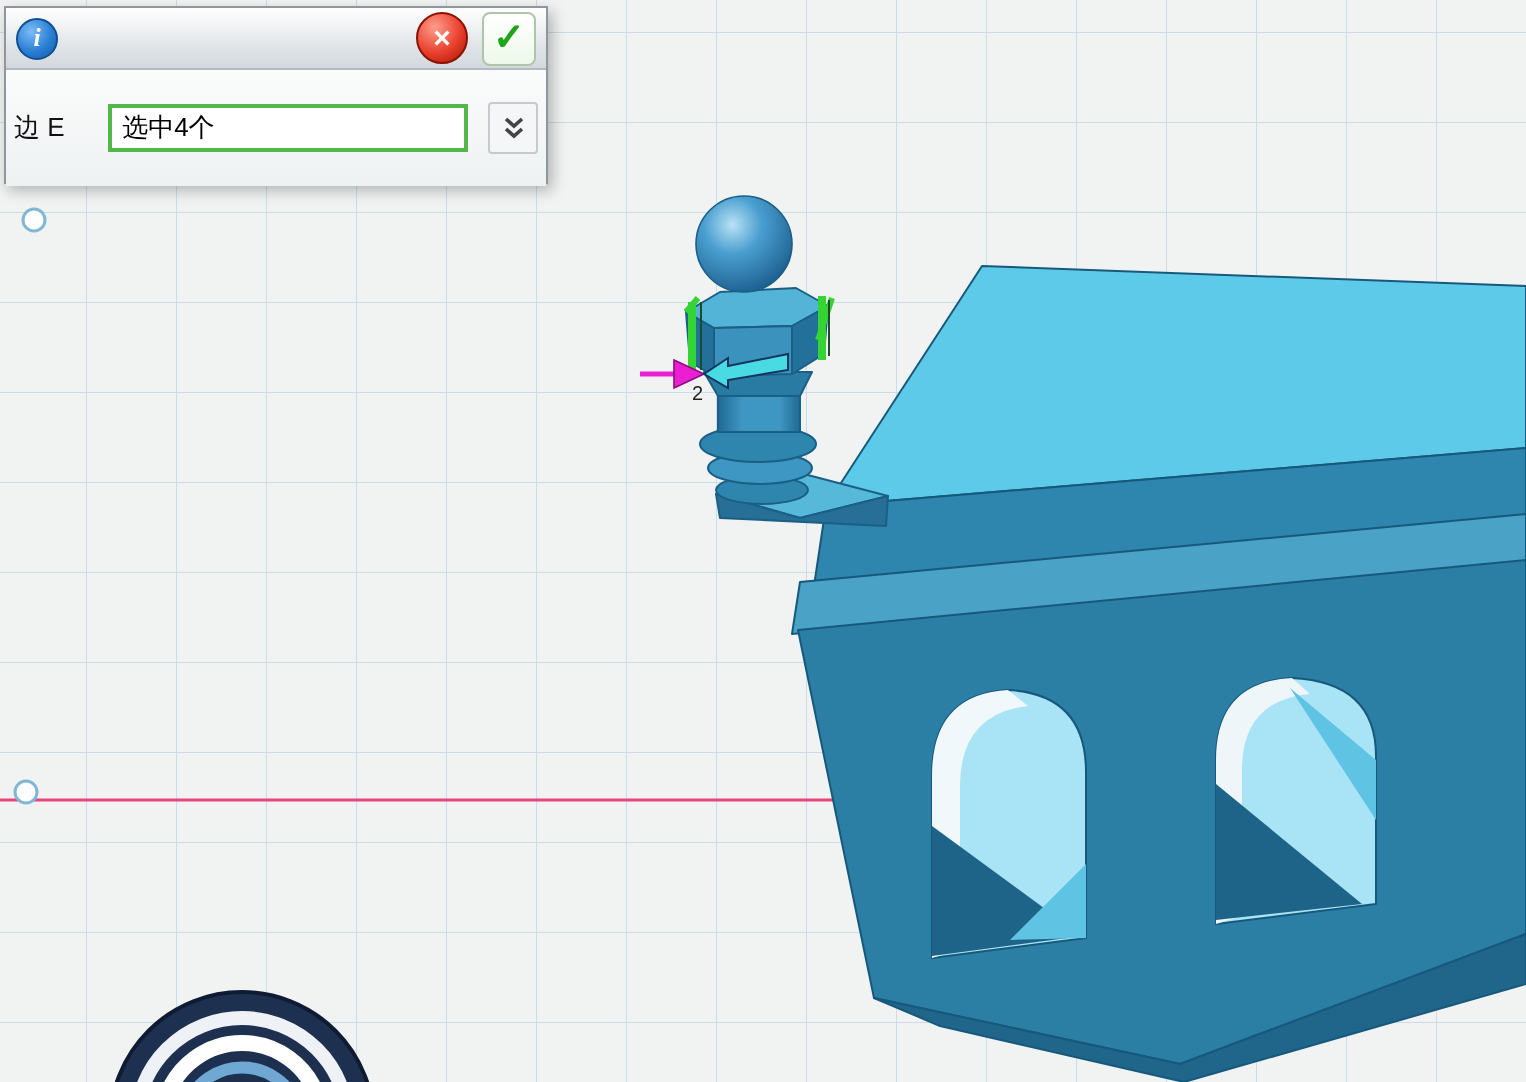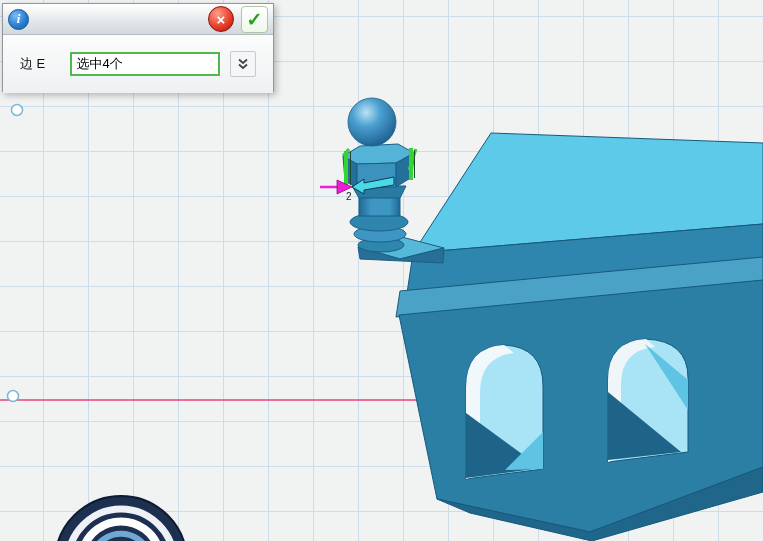--- a/index.html
+++ b/index.html
@@ -37,26 +37,26 @@
   }
   .ok-btn{
     width:27px;height:27px;border-radius:4px;
     background:linear-gradient(#ffffff,#eef8ea);
     border:1px solid #aec6a8;color:#1fa41c;font:bold 19px "Liberation Sans",sans-serif;
     display:flex;align-items:center;justify-content:center;
     box-sizing:border-box;cursor:pointer;
   }
   .dlg-body{
     height:58px;display:flex;align-items:center;gap:10px;
-    padding:0 17px;background:linear-gradient(#fbfcfc,#eef1f2);
+    padding:0 4px;background:linear-gradient(#fbfcfc,#eef1f2);
     box-sizing:border-box;
   }
   .edge-label{font-size:13px;color:#111;white-space:nowrap;width:42px;}
   .edge-input{
-    width:150px;height:24px;border:2px solid #52b84d;background:#fff;
+    width:180px;height:24px;border:2px solid #52b84d;background:#fff;
     font-size:13px;padding:0 5px;box-sizing:border-box;outline:none;color:#000;
   }
   .chev-btn{
     margin-left:auto;width:26px;height:24px;
     display:flex;align-items:center;justify-content:center;
     background:#f4f6f7;border:1px solid #c6cacd;border-radius:2px;cursor:pointer;
   }
 </style>
 </head>
 <body>

